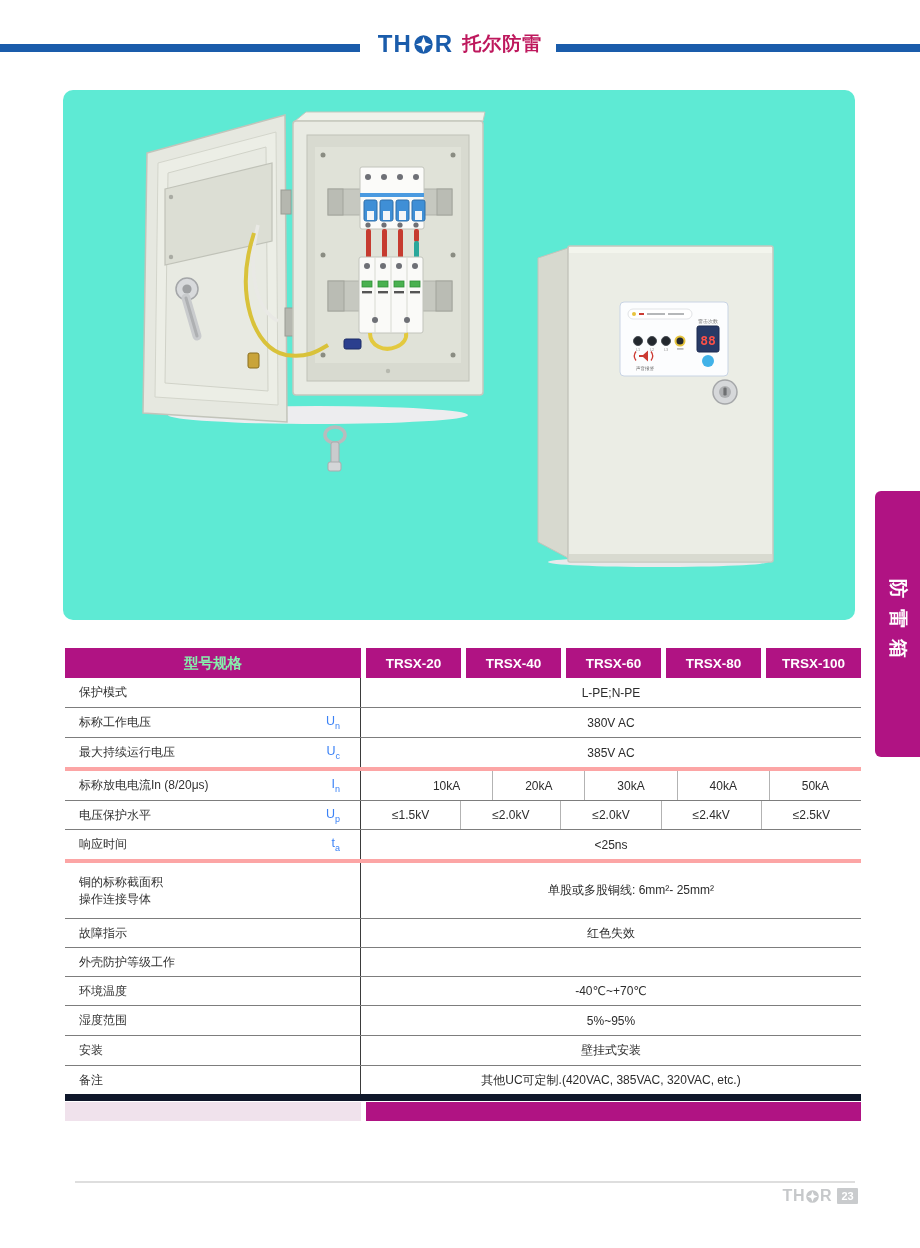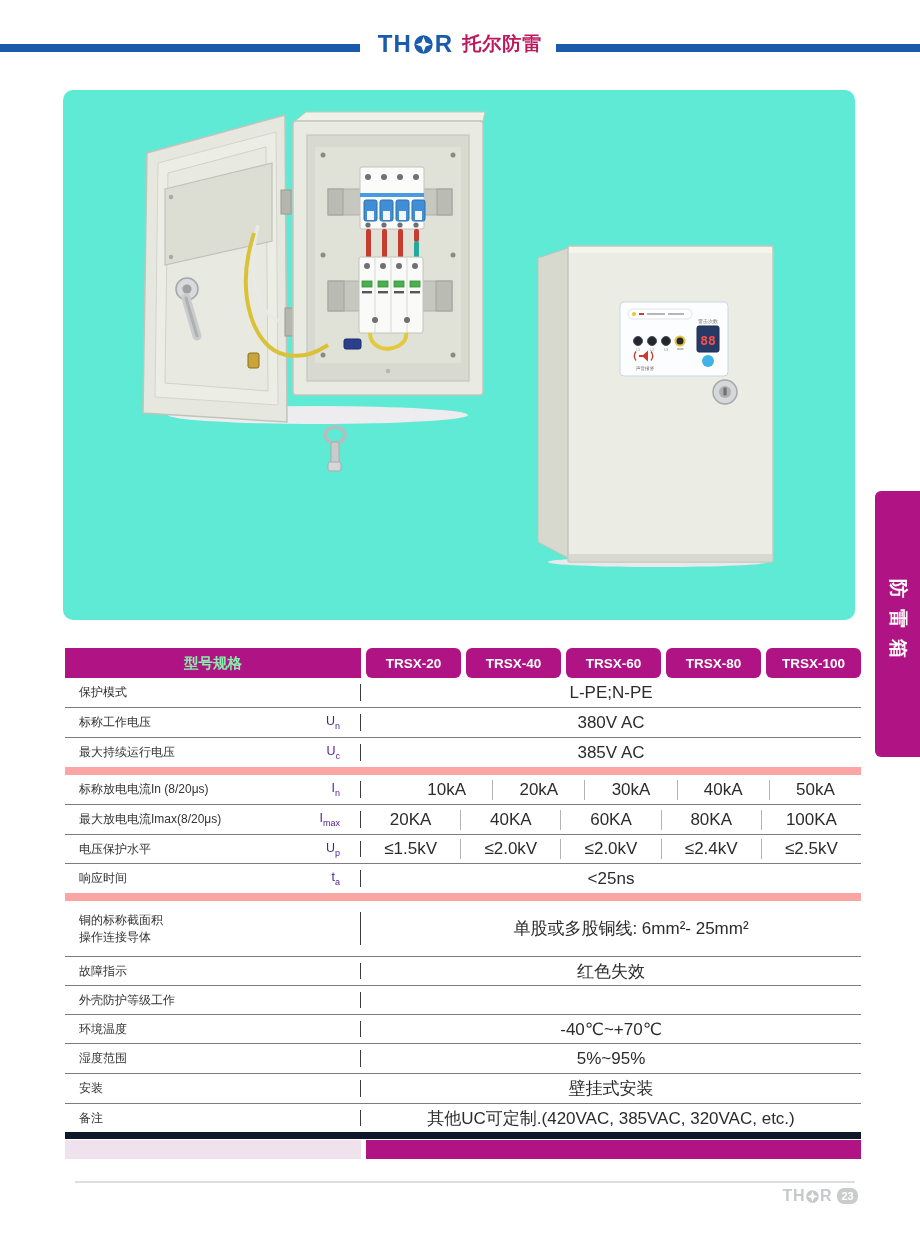--- a/index.html
+++ b/index.html
@@ -25,48 +25,48 @@
   .side-tab{position:absolute;right:0;top:491px;width:45px;height:266px;background:#b01383;
             border-radius:6px 0 0 6px;display:flex;align-items:center;justify-content:center;}
   .side-tab span{transform:rotate(90deg);white-space:nowrap;color:#fff;font-size:19px;font-weight:bold;letter-spacing:11px;}
 
   
   .spec{position:absolute;left:65px;top:648px;width:796px;}
   .thead{display:flex;gap:5px;height:30px;}
   .th-first{width:296px;background:#b01383;color:#86efac;font-size:14.5px;font-weight:bold;
             display:flex;align-items:center;justify-content:center;}
   .th-model{flex:1;background:#b01383;color:#fff;font-size:13.5px;font-weight:bold;
-            display:flex;align-items:center;justify-content:center;border-radius:6px;}
+            display:flex;align-items:center;justify-content:center;}
   .tbody{margin-top:0;}
-  .trow{display:flex;height:29px;border-top:1px solid #7d7d7d;align-items:center;}
+  .trow{display:flex;height:29px;border-top:1px solid #7d7d7d;}
   .trow.first{border-top:none;}
   .trow.short{height:28px;}
   .trow.tall{height:55px;}
-  .trow.dark-top{border-top:8px solid #fca5a5;gap:40px;}
+  .trow.dark-top{border-top:4px solid #fca5a5;gap:40px;}
   .trow.last{border-bottom:7px solid #0f172a;}
   .tlabel{width:296px;box-sizing:border-box;border-right:1px solid #3b3b3b;
           display:flex;align-items:center;justify-content:space-between;
           padding:0 20px 0 14px;font-size:12px;color:#333;}
   .tlabel .zh{line-height:1.35;}
-  .sym{font-size:12.5px;color:#4c1d95;}
+  .sym{font-size:12.5px;color:#3b82f6;}
   .sym i{font-style:normal;}
   .sym sub{font-size:9px;}
-  .tvals{flex:1;display:flex;align-items:stretch;font-size:17px;color:#2c2c2c;}
+  .tvals{flex:1;display:flex;align-items:stretch;font-size:12px;color:#2c2c2c;}
   .tvals.merged{align-items:center;justify-content:center;text-align:center;}
   .tvals.split span{flex:1;display:flex;align-items:center;justify-content:center;}
   .tvals.split span + span{border-left:1px solid #b3b3b3;}
   .tbar{display:flex;gap:5px;height:19px;margin-top:1px;}
   .tbar .lcell{width:296px;background:#f0e2ec;}
   .tbar .rcell{flex:1;background:#b01383;}
 
   
   .footer-line{position:absolute;left:75px;top:1181px;width:780px;height:2px;background:#dedede;}
   .footer-brand{position:absolute;right:62px;top:1187px;display:flex;align-items:center;gap:5px;}
   .fbrand{display:flex;align-items:center;gap:1px;font-weight:bold;color:#c6c8ca;font-size:16px;letter-spacing:0.5px;}
-  .fpage{min-width:17px;height:16px;background:#c9cbcd;color:#fff;border-radius:7px;
+  .fpage{min-width:17px;height:16px;background:#c9cbcd;color:#fff;border-radius:1px;
          font-size:11px;font-weight:bold;display:flex;align-items:center;justify-content:center;padding:0 2px;}
 </style>
 </head>
 <body>
 
 <div class="page">
 
   <div class="hline left"></div>
   <div class="hline right"></div>
   <div class="title">
@@ -283,33 +283,20 @@
         </div>
         <div class="tvals split">
           <span>10kA</span>
           <span>20kA</span>
           <span>30kA</span>
           <span>40kA</span>
           <span>50kA</span>
         </div>
       </div>
 
-      <div class="trow">
-        <div class="tlabel">
-          <span class="zh">最大放电电流Imax(8/20μs)</span>
-          <span class="sym"><i>I</i><sub>max</sub></span>
-        </div>
-        <div class="tvals split">
-          <span>20KA</span>
-          <span>40KA</span>
-          <span>60KA</span>
-          <span>80KA</span>
-          <span>100KA</span>
-        </div>
-      </div>
 
       <div class="trow short">
         <div class="tlabel">
           <span class="zh">电压保护水平</span>
           <span class="sym"><i>U</i><sub>p</sub></span>
         </div>
         <div class="tvals split">
           <span>≤1.5kV</span>
           <span>≤2.0kV</span>
           <span>≤2.0kV</span>

